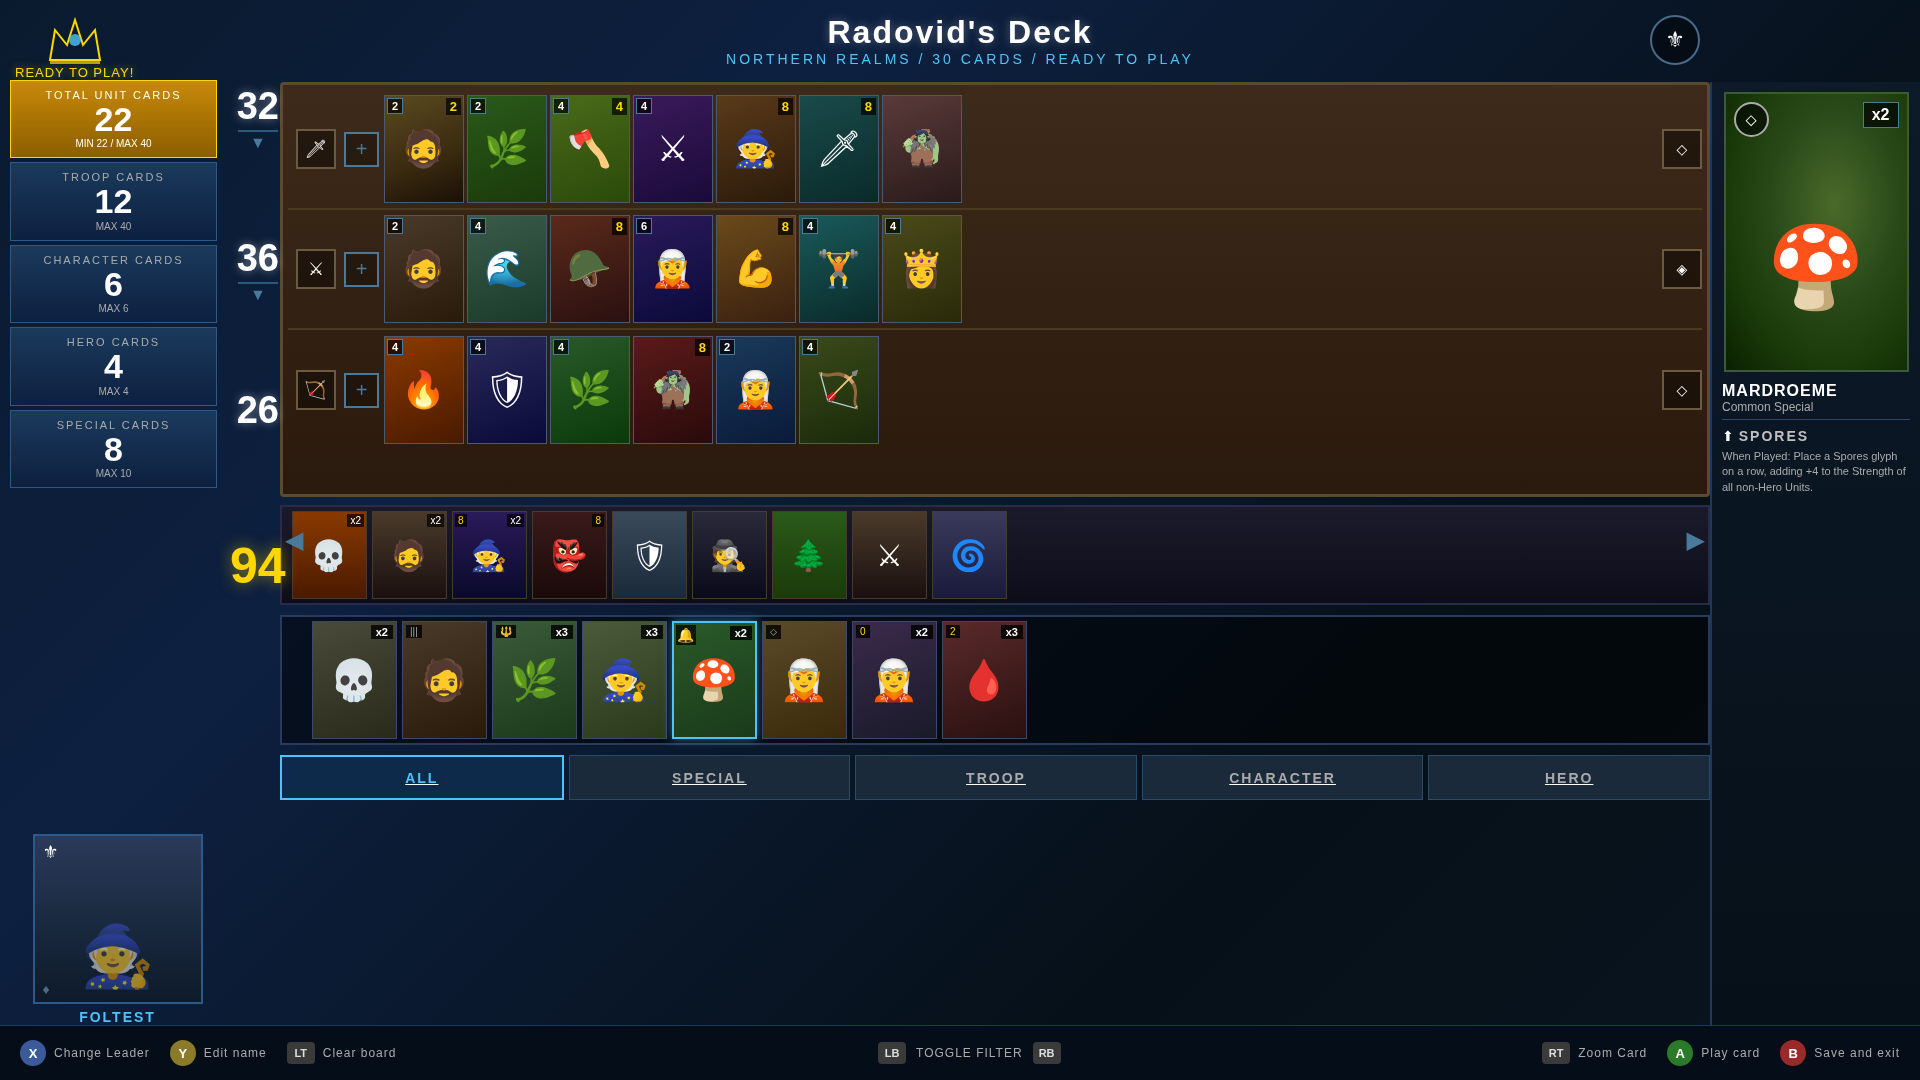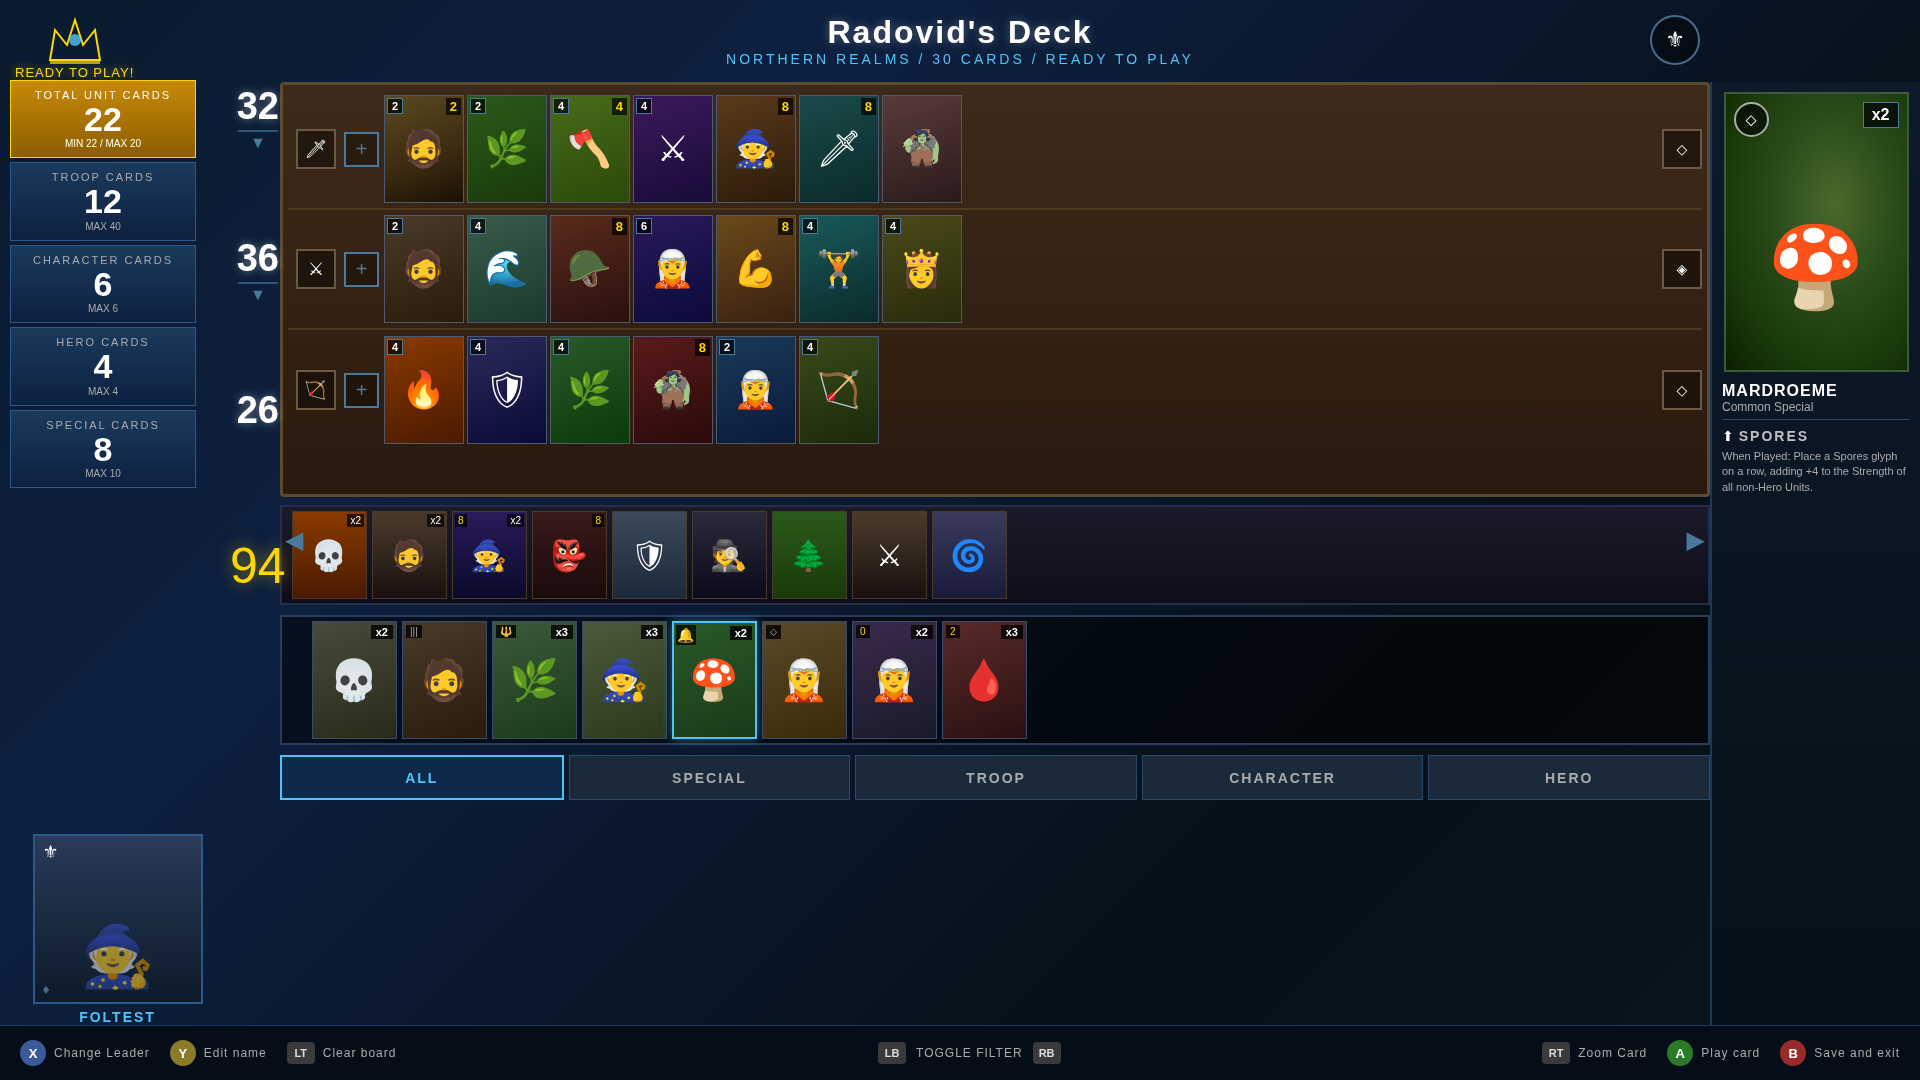--- a/index.html
+++ b/index.html
@@ -67,21 +67,21 @@
       font-weight: normal;
       letter-spacing: 1px;
       text-shadow: 0 0 8px rgba(255,215,0,0.6);
     }
 
     
     .left-sidebar {
       position: absolute;
       top: 80px;
       left: 10px;
-      width: 186px;
+      width: 207px;
       z-index: 10;
     }
 
     .stat-card {
       background: linear-gradient(180deg, #1a3a5c 0%, #0d2040 100%);
       border: 1px solid #2a5a8c;
       margin-bottom: 4px;
       padding: 8px 10px;
       text-align: center;
       position: relative;
@@ -177,21 +177,21 @@
       font-weight: bold;
       color: #fff;
       text-shadow: 0 0 10px rgba(255,255,255,0.4);
     }
     .score-arrow {
       color: #4a7a9b;
       font-size: 16px;
     }
     .score-total {
       font-size: 50px;
-      font-weight: normal;
+      font-weight: bold;
       color: #ffd700;
       text-shadow: 0 0 15px rgba(255,215,0,0.5);
     }
 
     
     .deck-area {
       position: absolute;
       top: 82px;
       left: 280px;
       right: 210px;
@@ -385,20 +385,21 @@
     
     .filter-buttons {
       position: absolute;
       top: 755px;
       left: 280px;
       right: 210px;
       height: 45px;
       display: flex;
       gap: 5px;
       z-index: 10;
+      text-decoration: underline;
     }
 
     .filter-btn {
       flex: 1;
       height: 100%;
       background: #1a2a3a;
       border: 1px solid #2a4a6a;
       color: #aaa;
       font-size: 14px;
       font-weight: bold;
@@ -634,21 +635,21 @@
     <circle cx="30" cy="25" r="6" fill="#4fc3f7" opacity="0.8"></circle>
     <rect x="5" y="45" width="50" height="4" fill="#ffd700" opacity="0.7"></rect>
   </svg>
   <div class="ready-text">READY TO PLAY!</div>
 </div>
 
 <div class="left-sidebar">
   <div class="stat-card highlighted">
     <div class="stat-card-label">TOTAL UNIT CARDS</div>
     <div class="stat-card-value">22</div>
-    <div class="stat-card-sub">MIN 22 / MAX 20</div>
+    <div class="stat-card-sub">MIN 22 / MAX 40</div>
   </div>
   <div class="stat-card">
     <div class="stat-card-label">TROOP CARDS</div>
     <div class="stat-card-value">12</div>
     <div class="stat-card-sub">MAX 40</div>
   </div>
   <div class="stat-card">
     <div class="stat-card-label">CHARACTER CARDS</div>
     <div class="stat-card-value">6</div>
     <div class="stat-card-sub">MAX 6</div>

